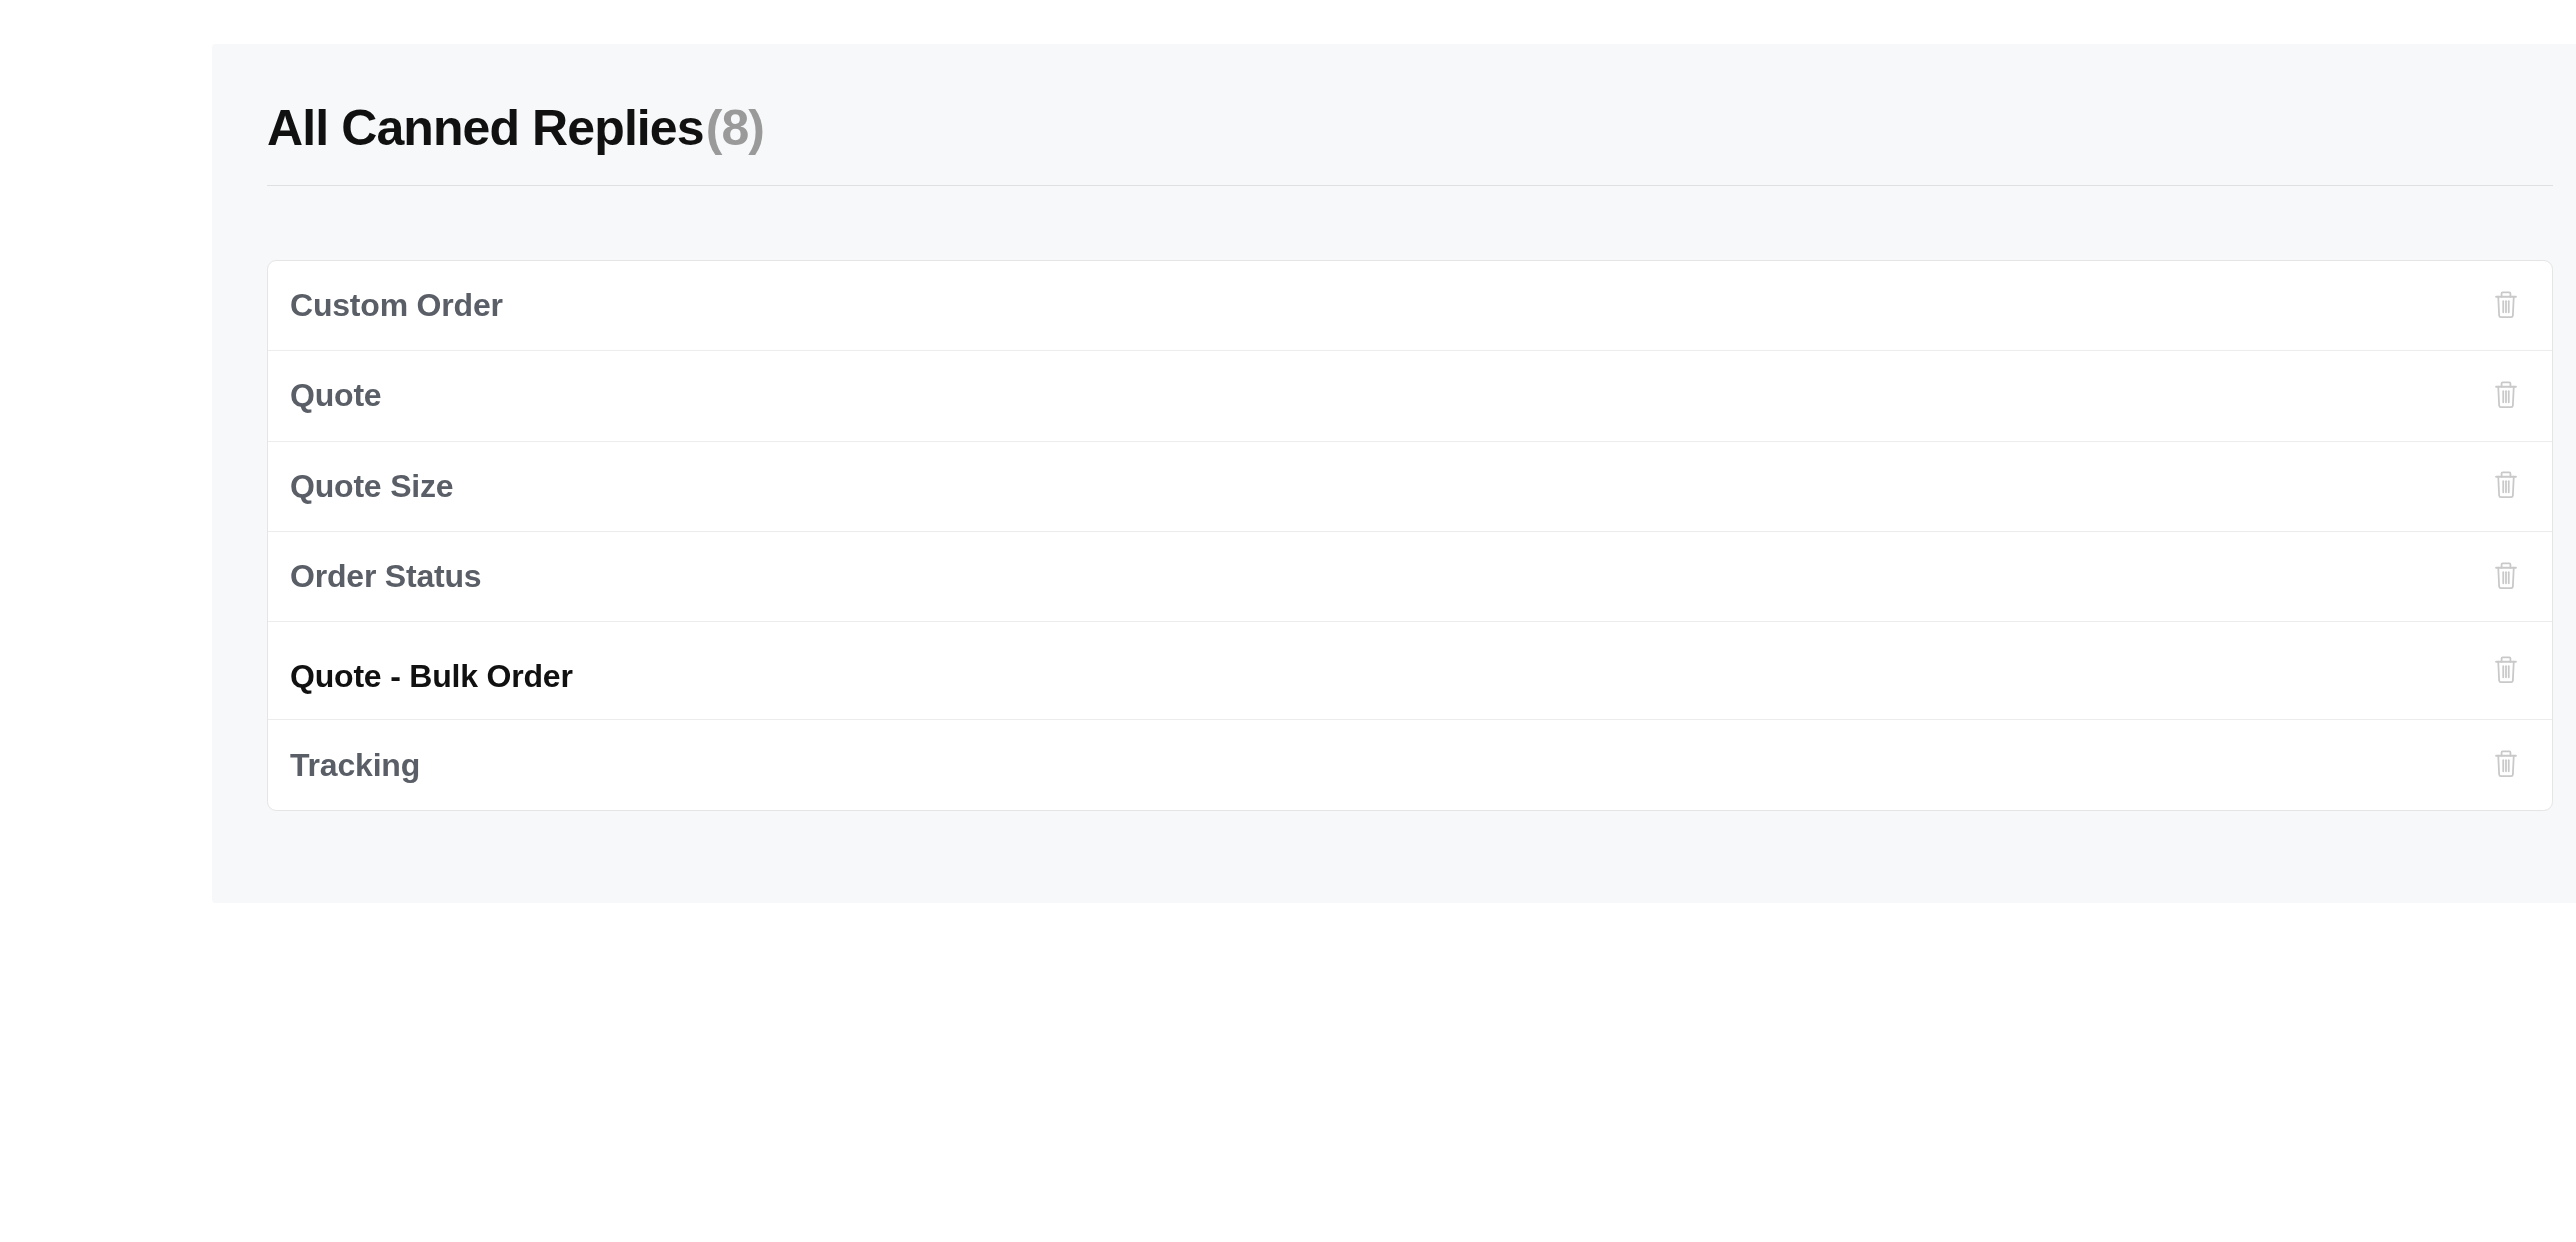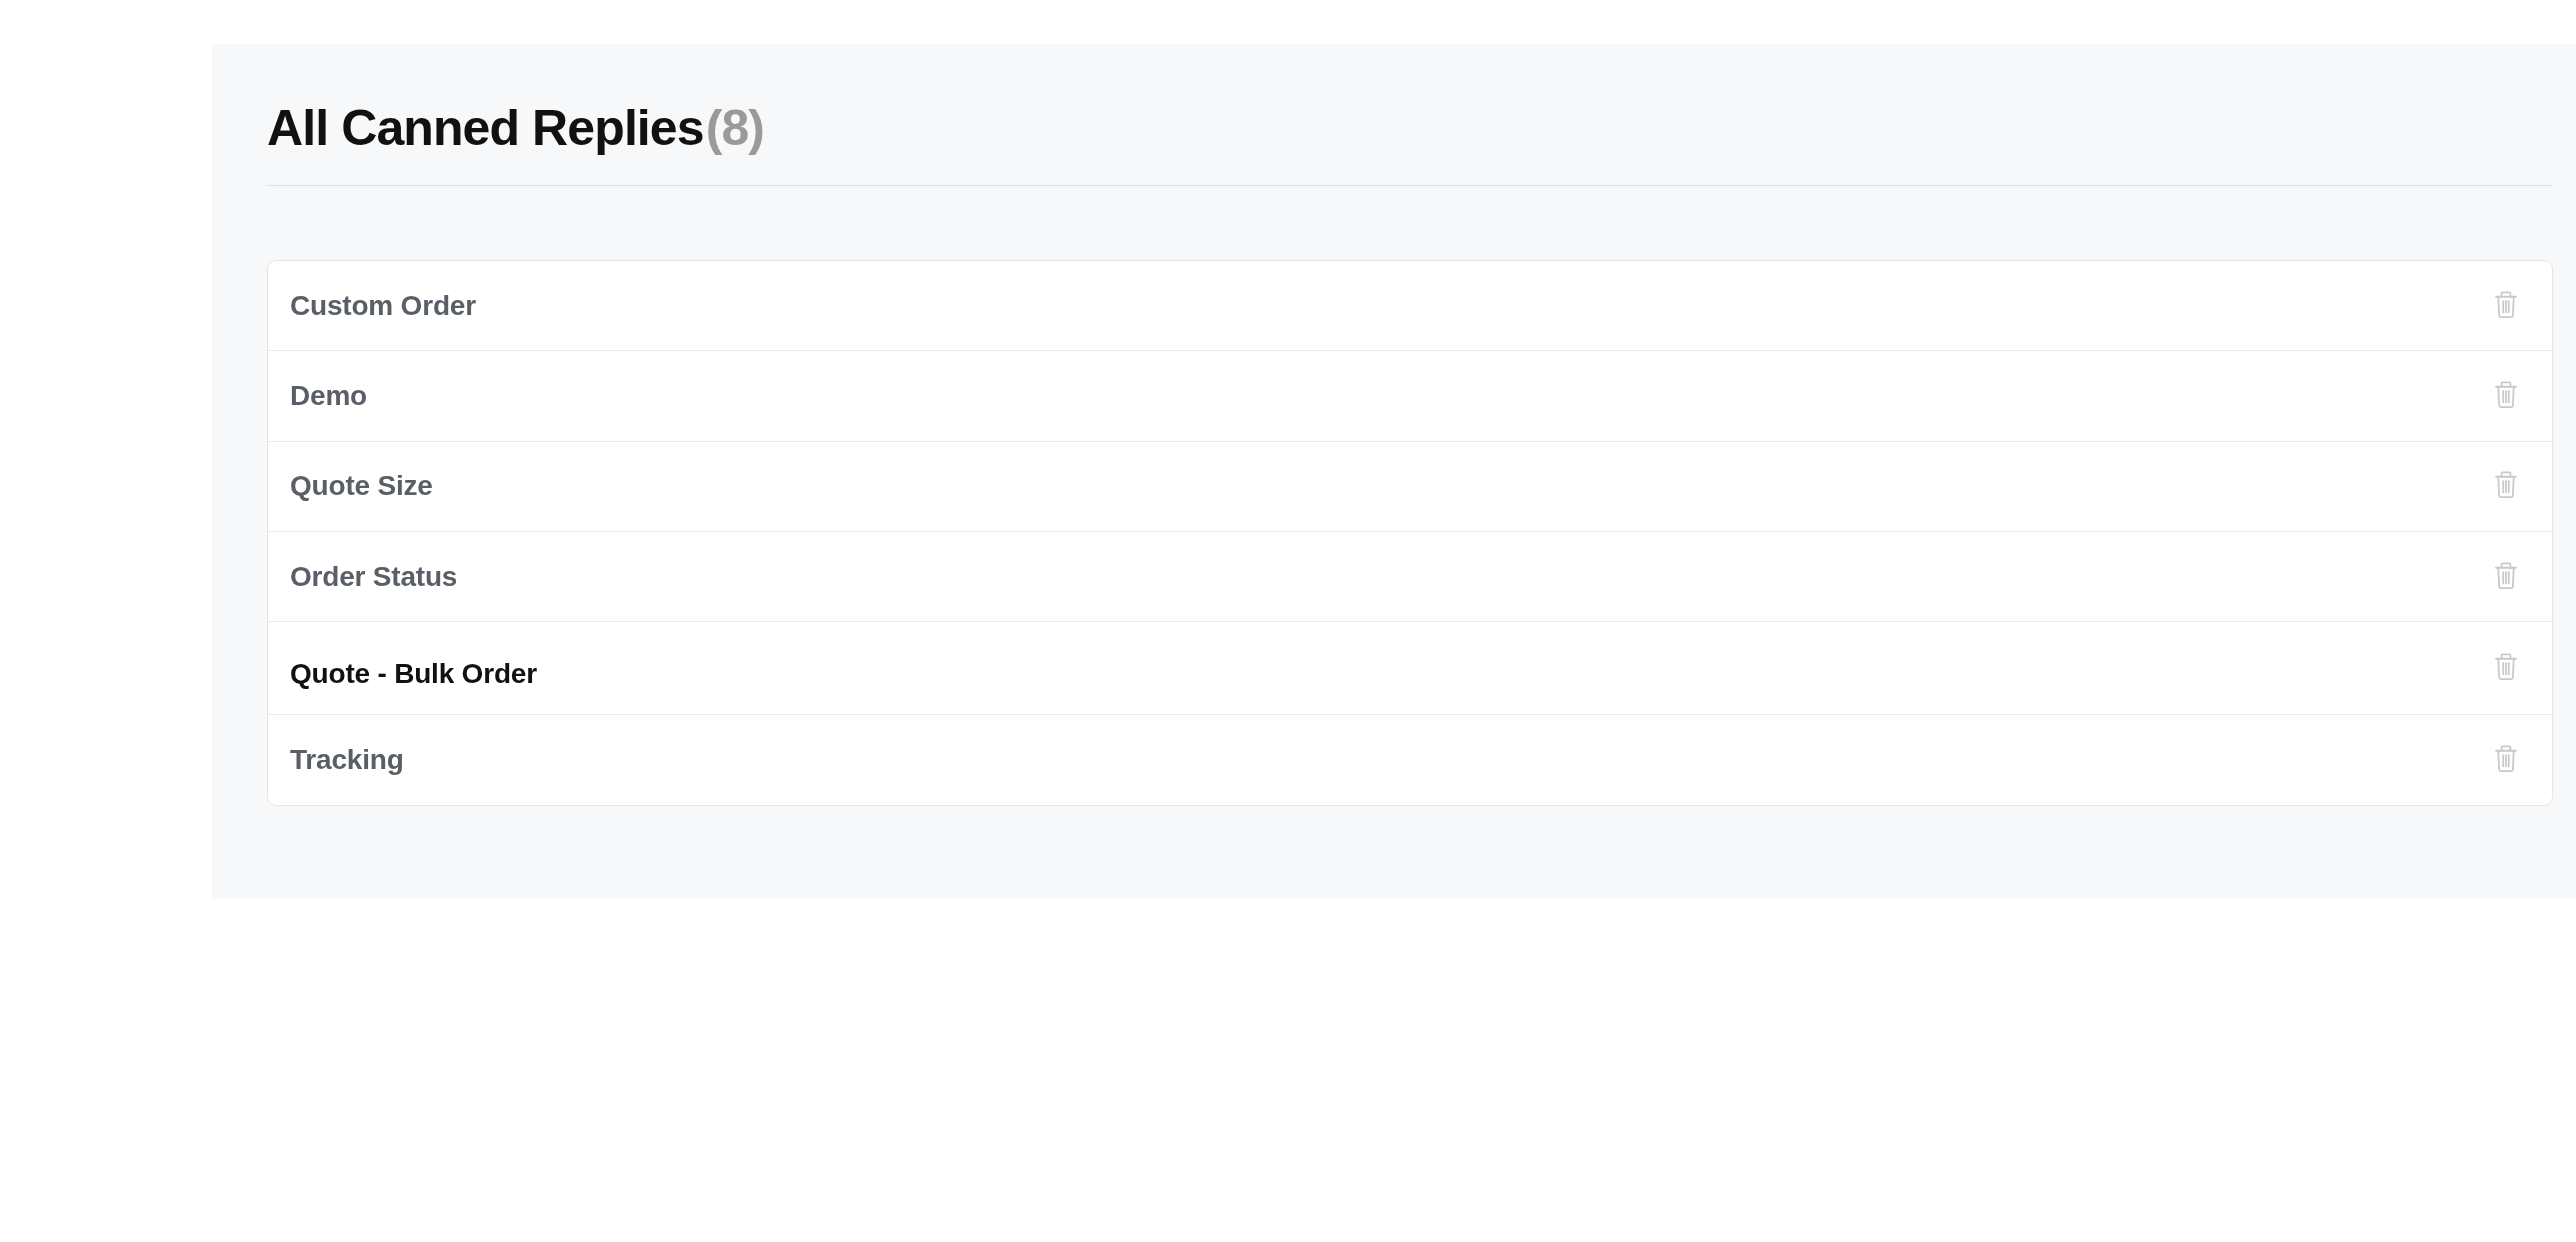--- a/index.html
+++ b/index.html
@@ -57,21 +57,21 @@
       align-items: center;
       justify-content: space-between;
       padding: 24px 28px 24px 22px;
       border-bottom: 0.9px solid #ececec;
       cursor: pointer;
     }
     .list-row:last-child {
       border-bottom: none;
     }
     .row-label {
-      font-size: 28px;
+      font-size: 32px;
       font-weight: 700;
       color: #5a5e66;
       letter-spacing: -0.2px;
     }
     .row-label.active {
       color: #111111;
       margin-top: 12px;
     }
     .trash-btn {
       background: none;
@@ -107,21 +107,21 @@
   <path d="M3 7 L21 7"></path>
   <path d="M8 7 L8 4 Q8 3 9 3 L15 3 Q16 3 16 4 L16 7"></path>
   <path d="M5 7 L5.8 24 Q5.9 25.5 7.5 25.5 L16.5 25.5 Q18.1 25.5 18.2 24 L19 7"></path>
   <line x1="9.5" y1="11" x2="9.5" y2="21"></line>
   <line x1="12" y1="11" x2="12" y2="21"></line>
   <line x1="14.5" y1="11" x2="14.5" y2="21"></line>
 </svg></span>
         </button>
       </div>
       <div class="list-row">
-        <span class="row-label">Demo</span>
+        <span class="row-label">Quote</span>
         <button class="trash-btn">
           <span><svg viewBox="0 0 24 28" stroke-width="1.6" stroke-linecap="round" stroke-linejoin="round">
   <path d="M3 7 L21 7"></path>
   <path d="M8 7 L8 4 Q8 3 9 3 L15 3 Q16 3 16 4 L16 7"></path>
   <path d="M5 7 L5.8 24 Q5.9 25.5 7.5 25.5 L16.5 25.5 Q18.1 25.5 18.2 24 L19 7"></path>
   <line x1="9.5" y1="11" x2="9.5" y2="21"></line>
   <line x1="12" y1="11" x2="12" y2="21"></line>
   <line x1="14.5" y1="11" x2="14.5" y2="21"></line>
 </svg></span>
         </button>

